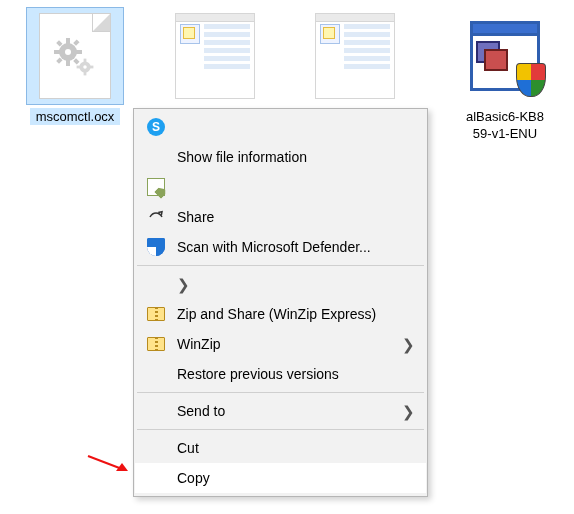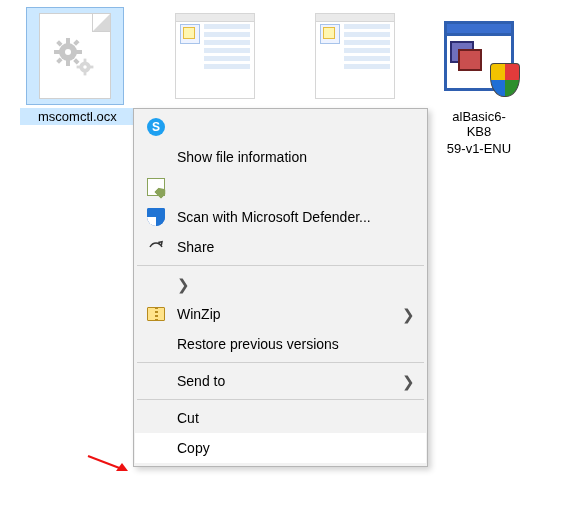--- a/index.html
+++ b/index.html
@@ -27,21 +27,21 @@
   }
   .file.selected .iconbox, .file.selected .label {
     background: #cce8ff;
   }
   .file.selected .iconbox { outline: 1px solid #8ab9e6; }
   .file .iconbox {
     width: 96px; height: 96px; margin: 0 auto 4px auto;
     display: flex; align-items: center; justify-content: center;
     background: transparent;
   }
-  .file .label { display: inline-block; padding: 1px 18px; }
+  .file .label { display: inline-block; padding: 1px 6px; }
   .file .label2 { display:block; }
 
   
   .page {
     width: 72px; height: 86px; background: #fff; border: 1px solid #d0d0d0;
     position: relative;
   }
   .page .fold {
     position: absolute; top:0; right:0; width:18px; height:18px;
     background: linear-gradient(135deg, #fff 48%, #d8d8d8 52%);
@@ -204,21 +204,21 @@
             <span></span>
             <span></span>
             <span></span>
             <span></span>
             <span></span>
           </div>
       </div>
     </div>
   </div>
 
-  <div class="file" style="left:424px; top:8px;">
+  <div class="file" style="left:450px; top:8px;">
     <div class="iconbox">
       <div class="installer">
         <div class="win">
             <div class="tbar"></div>
           </div>
         <div class="disk1"></div>
         <div class="disk2"></div>
         <div class="shield"></div>
       </div>
     </div>
@@ -239,49 +239,55 @@
       <span class="label">Show file information</span>
     </div>
 
     <div class="item">
       <span class="icon">
           <span class="i-npp"></span>
         </span>
     </div>
 
     <div class="item">
-      <span class="icon">
-        <span class="i-def">
-            <span></span>
-            <span></span>
-            <span></span>
-            <span></span>
-          </span>
-      </span>
-      <span class="label">Scan with Microsoft Defender...</span>
-    </div>
-
-    <div class="item">
       <span class="icon i-share">
         <svg width="18" height="18" viewBox="0 0 24 24" fill="none" stroke="#333" stroke-width="2">
           <path d="M4 12c4-7 12-7 16 0"></path>
           <path d="M15 6l5-1-1 5"></path>
         </svg>
       </span>
       <span class="label">Share</span>
     </div>
 
+    <div class="item">
+      <span class="icon">
+        <span class="i-def">
+            <span></span>
+            <span></span>
+            <span></span>
+            <span></span>
+          </span>
+      </span>
+      <span class="label">Scan with Microsoft Defender...</span>
+    </div>
+
 
     <div class="sep"></div>
 
     <div class="item">
       <span class="spacer-icon"></span>
       <span class="chev">❯</span>
     </div>
 
+    <div class="item">
+      <span class="icon">
+          <span class="i-zip"></span>
+        </span>
+      <span class="label">Zip and Share (WinZip Express)</span>
+    </div>
 
     <div class="item">
       <span class="icon">
           <span class="i-zip"></span>
         </span>
       <span class="label">WinZip</span>
       <span class="chev">❯</span>
     </div>
 
     <div class="item">

